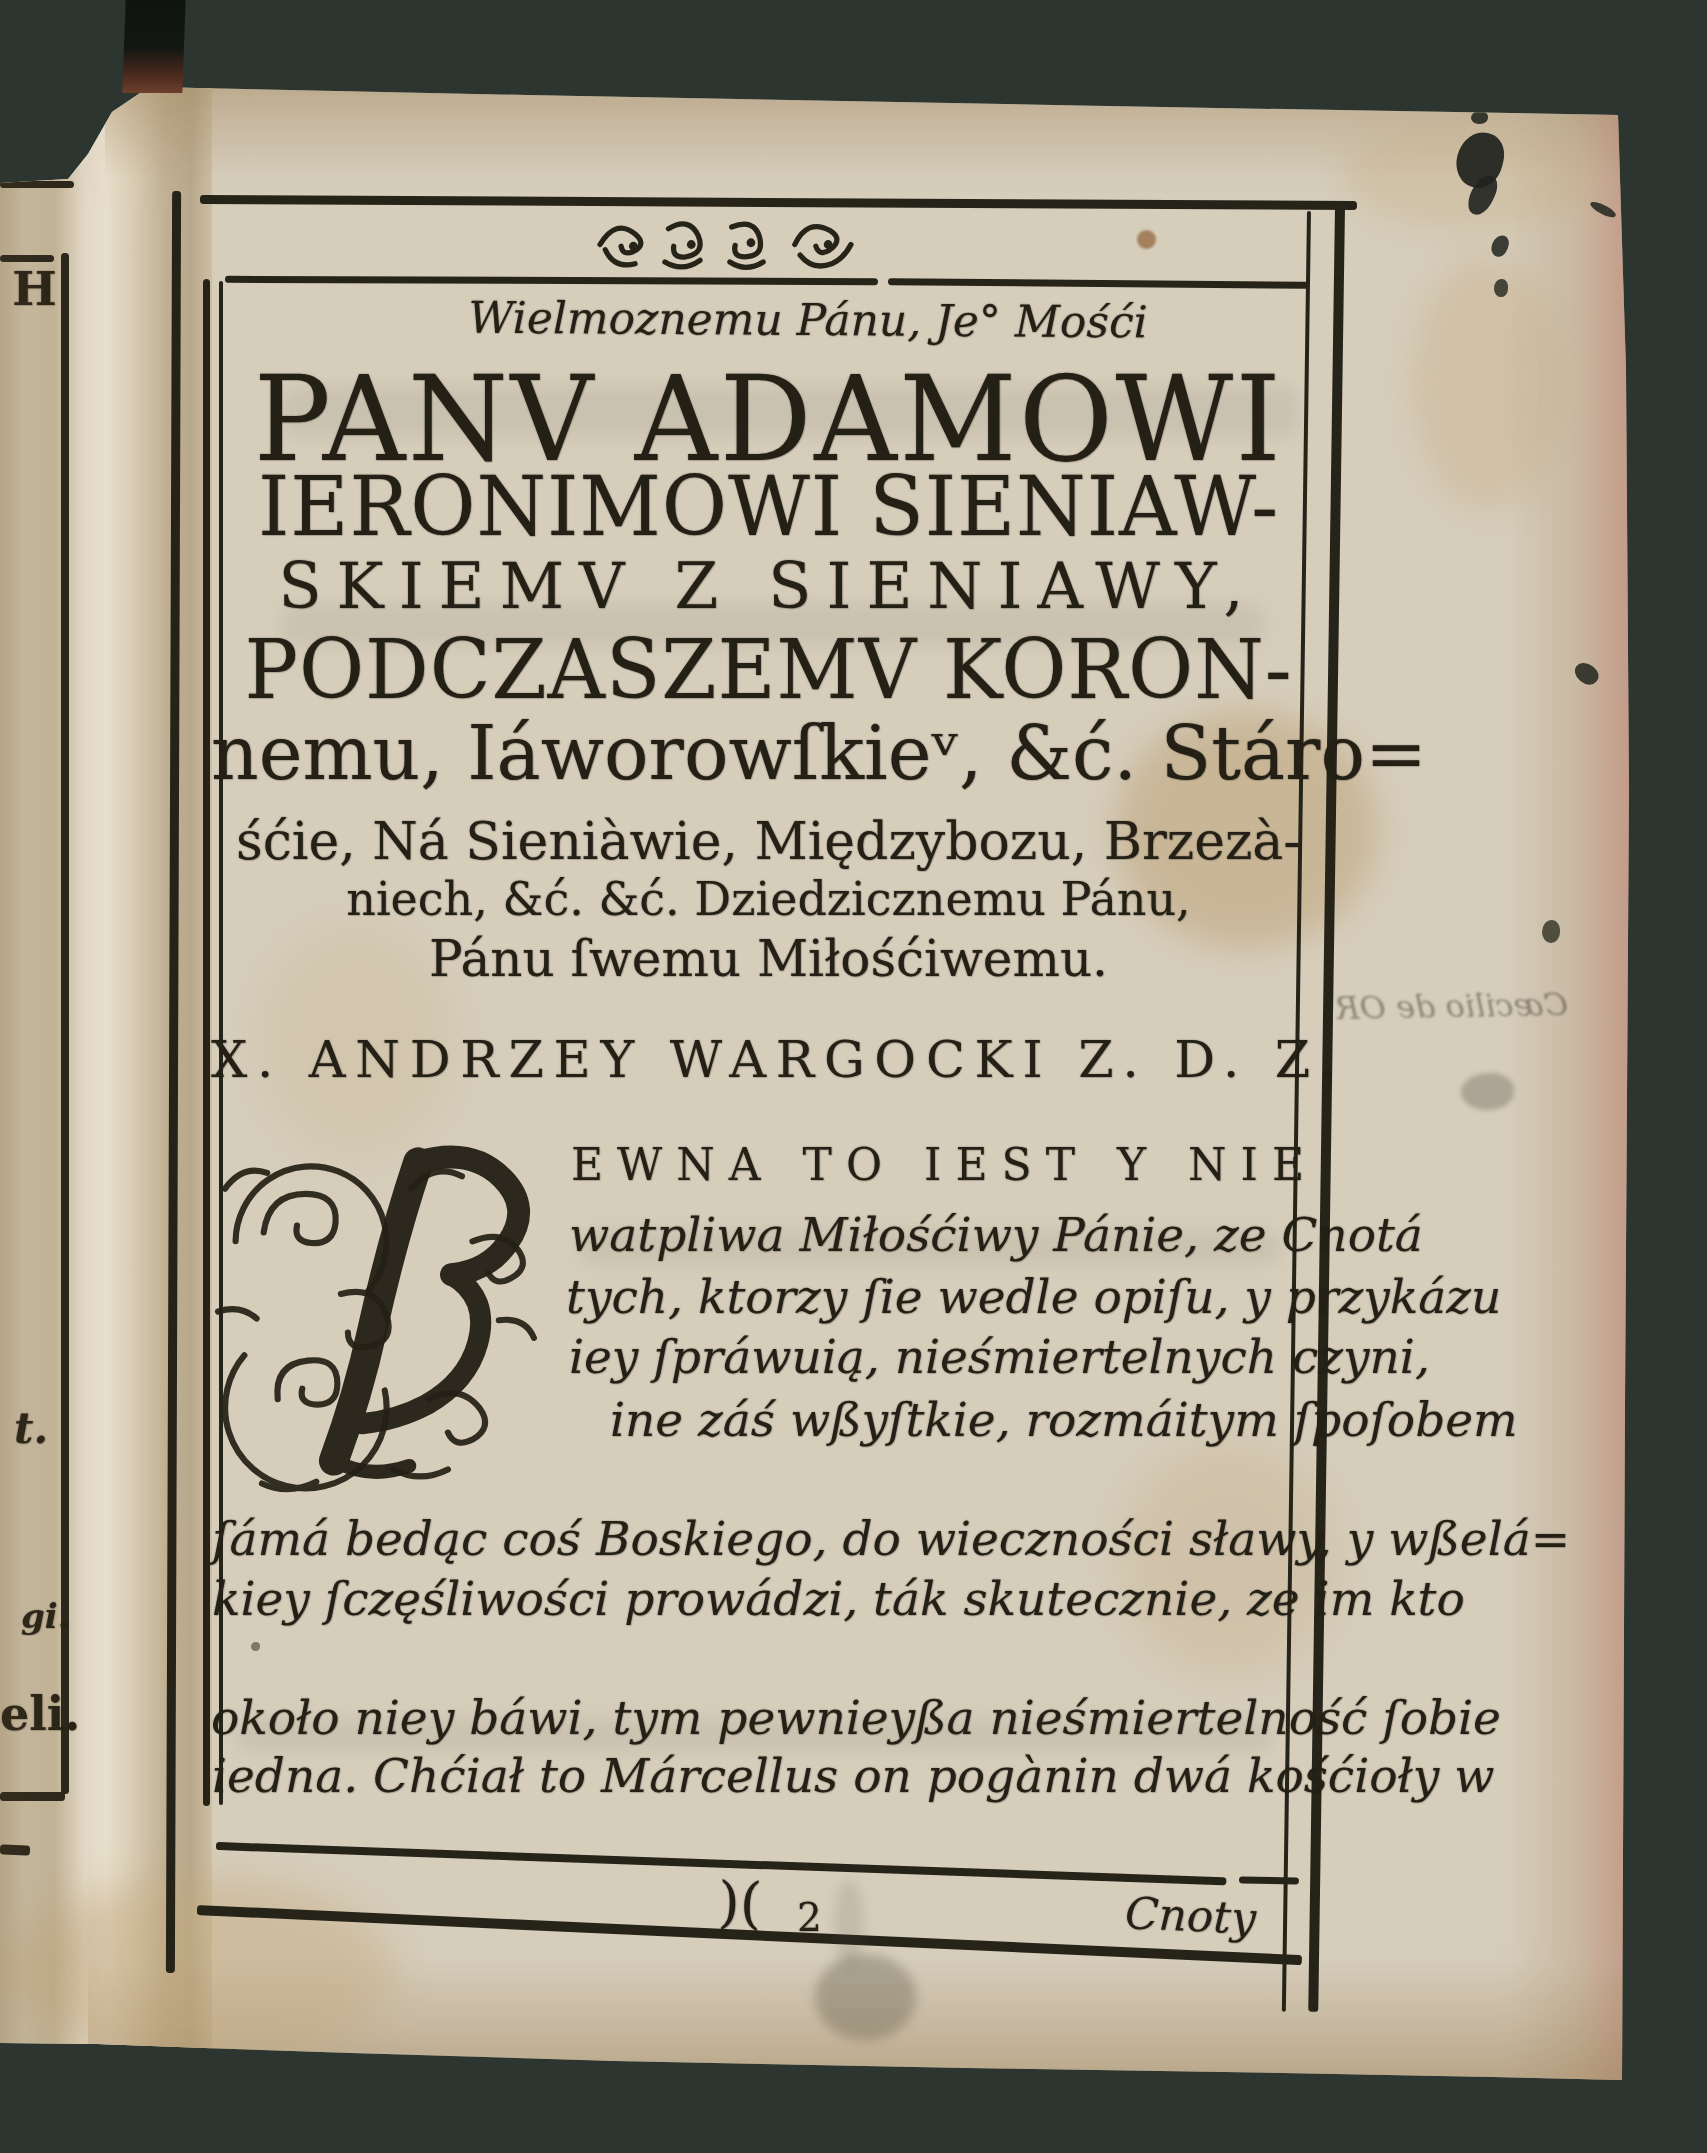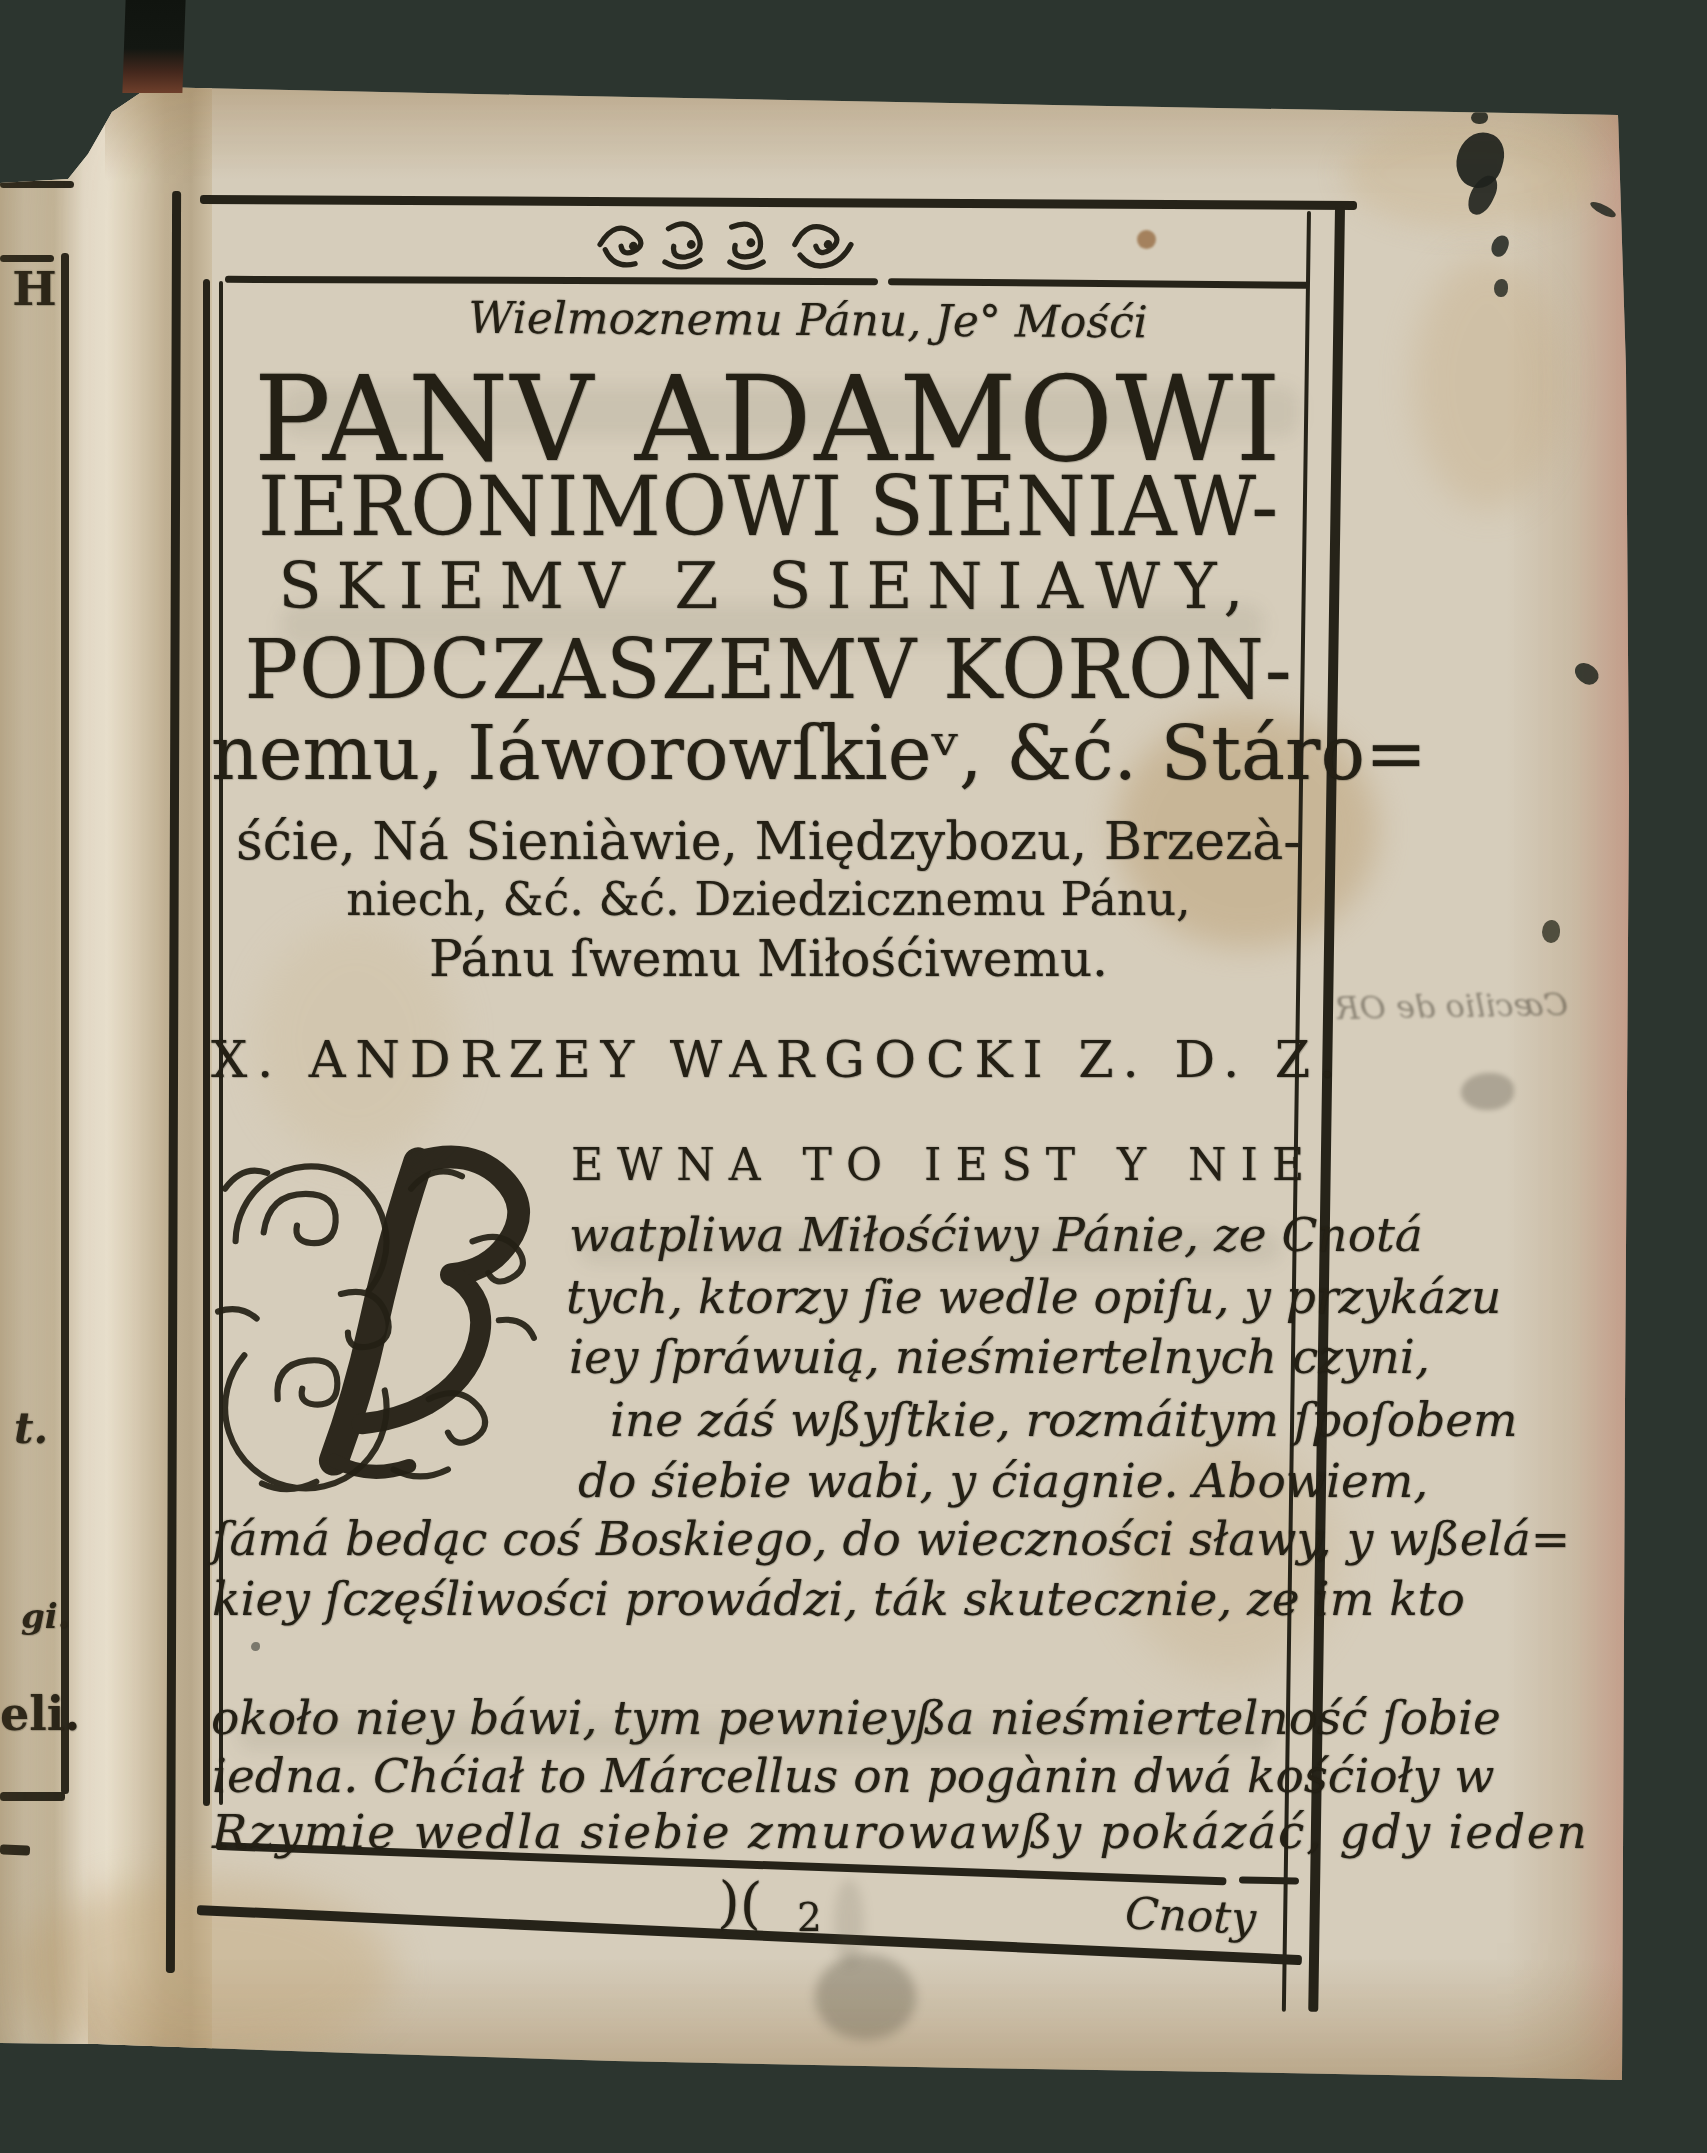--- a/index.html
+++ b/index.html
@@ -221,26 +221,24 @@
           <path d="M142 370 q40 22 86 6" stroke-width="16"></path>
         </g>
       </svg>
     </div>
 
     <div class="ink pcap">EWNA TO IEST Y NIE</div>
     <div class="ink pit pl1">watpliwa Miłośćiwy Pánie, ze Cnotá</div>
     <div class="ink pit pl2">tych, ktorzy ſie wedle opiſu, y przykázu</div>
     <div class="ink pit pl3">iey ſpráwuią, nieśmiertelnych czyni,</div>
     <div class="ink pit pl4">ine záś wßyſtkie, rozmáitym ſpoſobem</div>
-    <div class="ink pit pl5">do śiebie wabi, y ćiagnie.  Abowiem,</div>
     <div class="ink pit pf0">ſámá bedąc coś Boskiego, do wieczności sławy, y wßelá=</div>
     <div class="ink pit pf1">kiey ſczęśliwości prowádzi, ták skutecznie, ze im kto</div>
     <div class="ink pit pf3">około niey báwi, tym pewnieyßa nieśmiertelność ſobie</div>
     <div class="ink pit pf4">iedna.  Chćiał to Márcellus on pogànin dwá kośćioły w</div>
-    <div class="ink pit pf5">Rzymie wedla siebie zmurowawßy pokázáć, gdy ieden</div>
 
     <div class="ink sigmark">)(</div>
     <div class="ink signum">2</div>
     <div class="ink catchword">Cnoty</div>
 
     <div class="bleed">Cæcilio de OR</div>
 
     <div class="blot k1"></div>
     <div class="blot k1b"></div>
     <div class="blot k2"></div>

